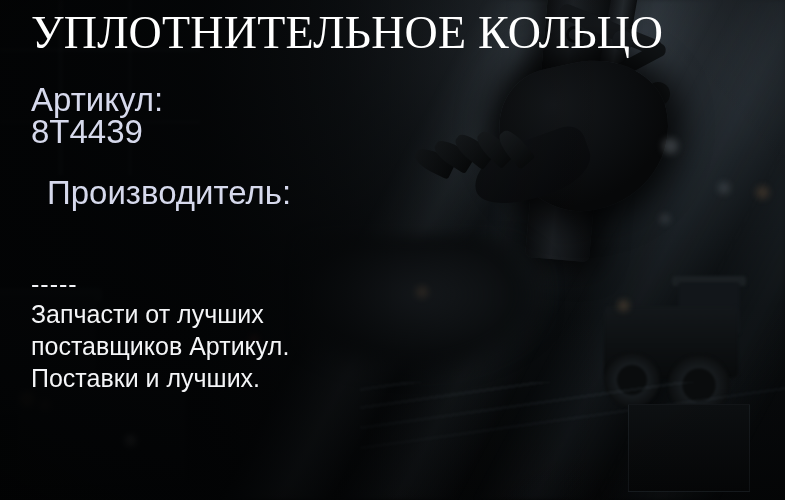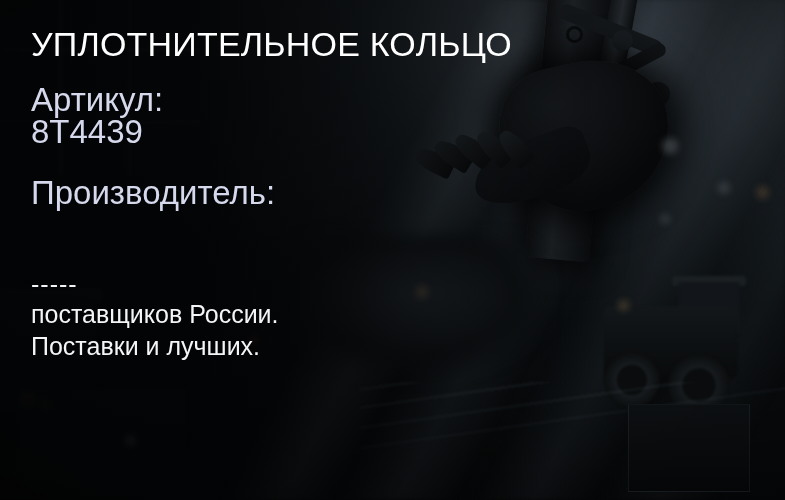--- a/index.html
+++ b/index.html
@@ -167,30 +167,31 @@
   
   .content {
     position: absolute;
     left: 31px;
     top: 0;
     width: 520px;
     height: 100%;
   }
   .title {
     position: absolute;
-    top: 24px;
+    top: 13px;
     left: 0;
-    font-size: 34px;
+    font-size: 46px;
     line-height: 40px;
     letter-spacing: .2px;
     color: #ffffff;
     white-space: nowrap;
+    font-family: Liberation Serif, serif;
   }
   .block-article { position: absolute; top: 84px; left: 0; }
-  .block-maker   { position: absolute; top: 177px; left: 0; }
+  .block-maker   { position: absolute; top: 177px; left: 16px; }
   .block-promo   { position: absolute; top: 270px; left: 0; }
 
   .meta-line {
     font-size: 33px;
     line-height: 32px;
     color: #d6d9ec;
     white-space: nowrap;
   }
   .promo-rule {
     font-size: 25px;
@@ -265,18 +266,19 @@
       <div class="meta-line">Артикул:</div>
       <div class="meta-line">8T4439</div>
     </div>
 
     <div class="block-maker">
       <div class="meta-line">Производитель:</div>
     </div>
 
     <div class="block-promo">
       <div class="promo-rule">-----</div>
-      <div class="promo-line">поставщиков России.</div>
+      <div class="promo-line">Запчасти от лучших</div>
+      <div class="promo-line">поставщиков Артикул.</div>
       <div class="promo-line">Поставки и лучших.</div>
     </div>
 
   </div>
 </div>
 
 </body></html>

